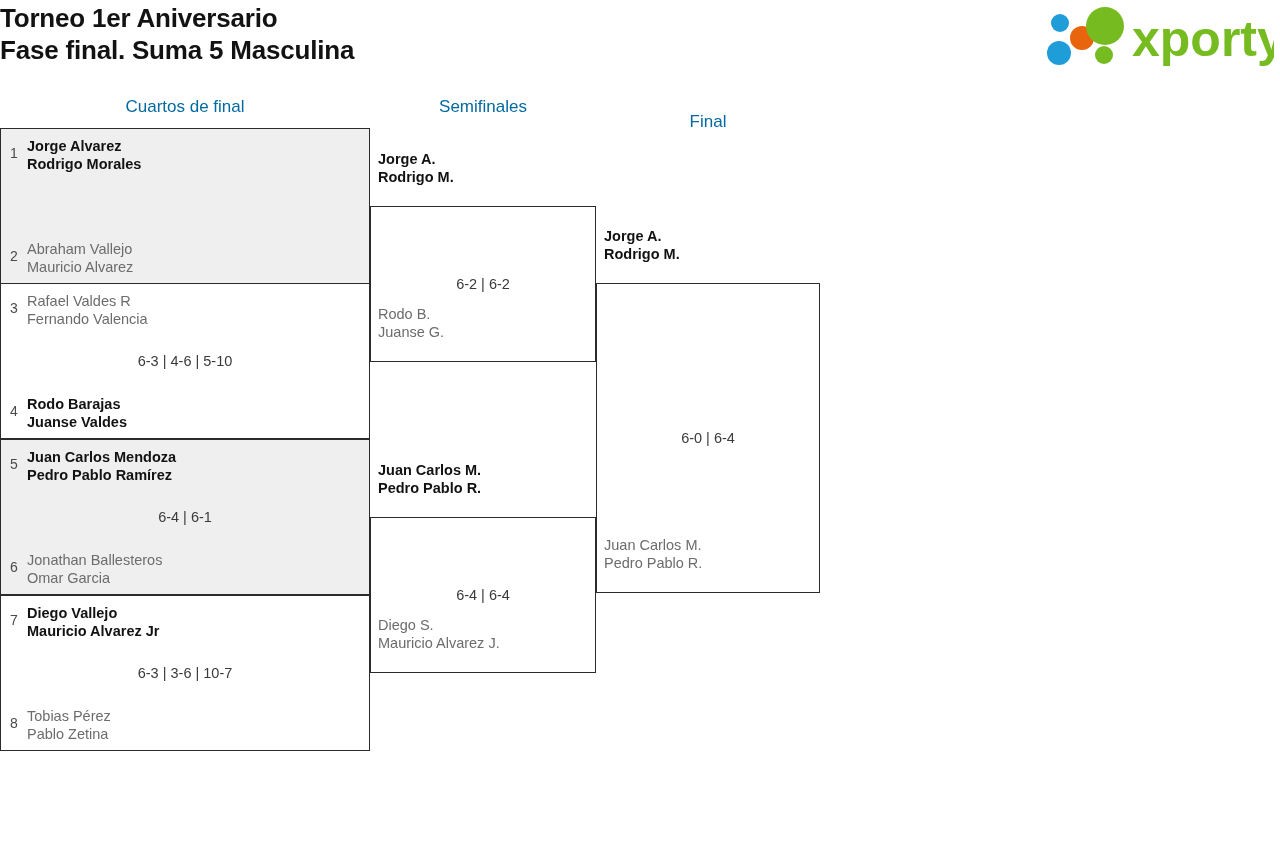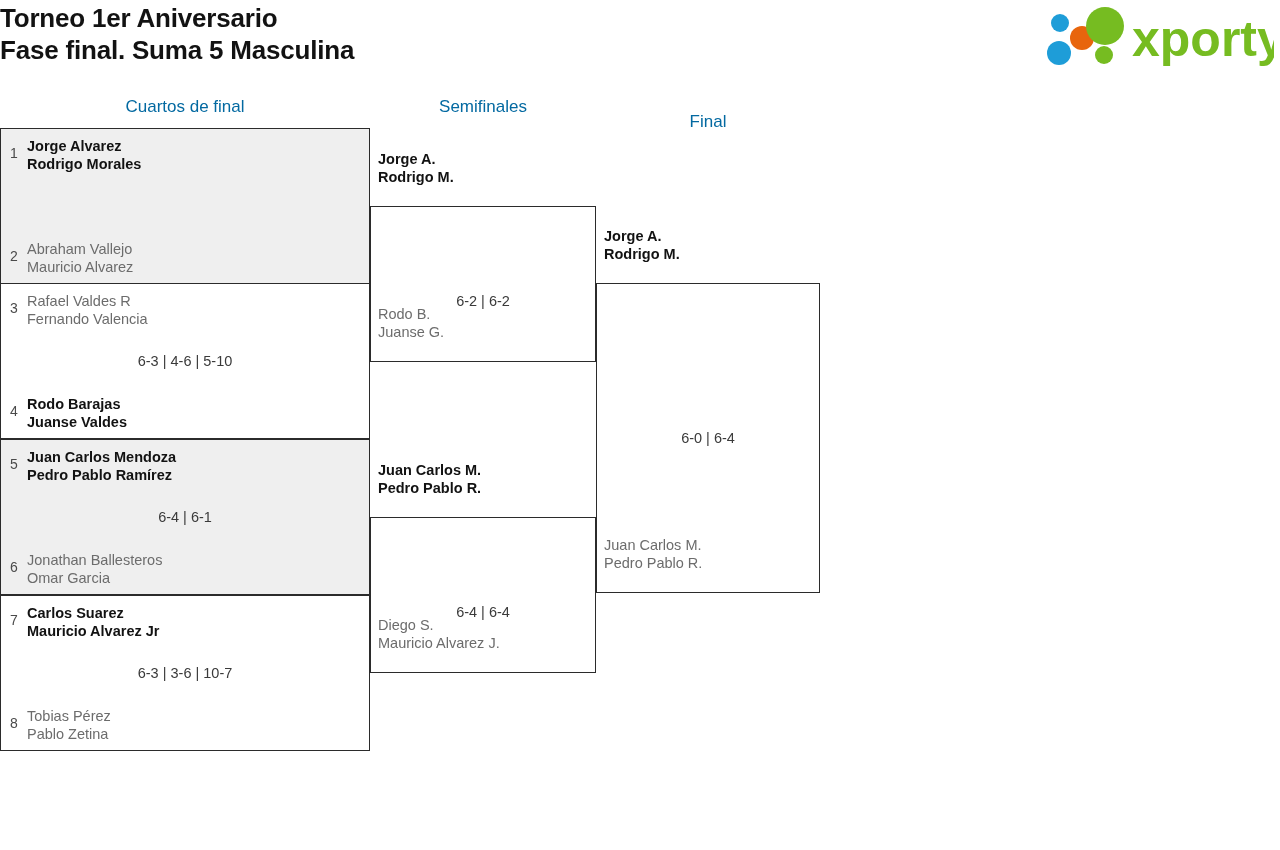--- a/index.html
+++ b/index.html
@@ -63,21 +63,21 @@
 
   #qf1 { top: 128px; }
   #qf2 { top: 283px; }
   #qf3 { top: 439px; }
   #qf4 { top: 595px; }
 
   
   .sf { left: 370px; width: 226px; height: 156px; background: #ffffff; border: 1px solid #2b2b2b; }
   .sf .team.top    { position: absolute; left: 7px; top: -57px; }
   .sf .team.bottom { position: absolute; left: 7px; top: 98px; }
-  .sf .score       { top: 86px; }
+  .sf .score       { top: 69px; }
   #sf1 { top: 206px; }
   #sf2 { top: 517px; }
 
   
   .fin { left: 596px; width: 224px; height: 310px; background: #ffffff; border: 1px solid #2b2b2b; }
   .fin .team.top    { position: absolute; left: 7px; top: -57px; }
   .fin .team.bottom { position: absolute; left: 7px; top: 252px; }
   .fin .score       { top: 146px; }
   #fin1 { top: 283px; }
 </style>
@@ -147,21 +147,21 @@
       <div class="seed bottom">6</div>
       <div class="team bottom lose">
         <span class="ln">Jonathan Ballesteros</span>
         <span class="ln">Omar Garcia</span>
       </div>
     </div>
 
     <div class="match qf plain" id="qf4">
       <div class="seed top">7</div>
       <div class="team top win">
-        <span class="ln">Carlos Suarez</span>
+        <span class="ln">Diego Vallejo</span>
         <span class="ln">Mauricio Alvarez Jr</span>
       </div>
       <div class="score">6-3 | 3-6 | 10-7</div>
       <div class="seed bottom">8</div>
       <div class="team bottom lose">
         <span class="ln">Tobias Pérez</span>
         <span class="ln">Pablo Zetina</span>
       </div>
     </div>
 

